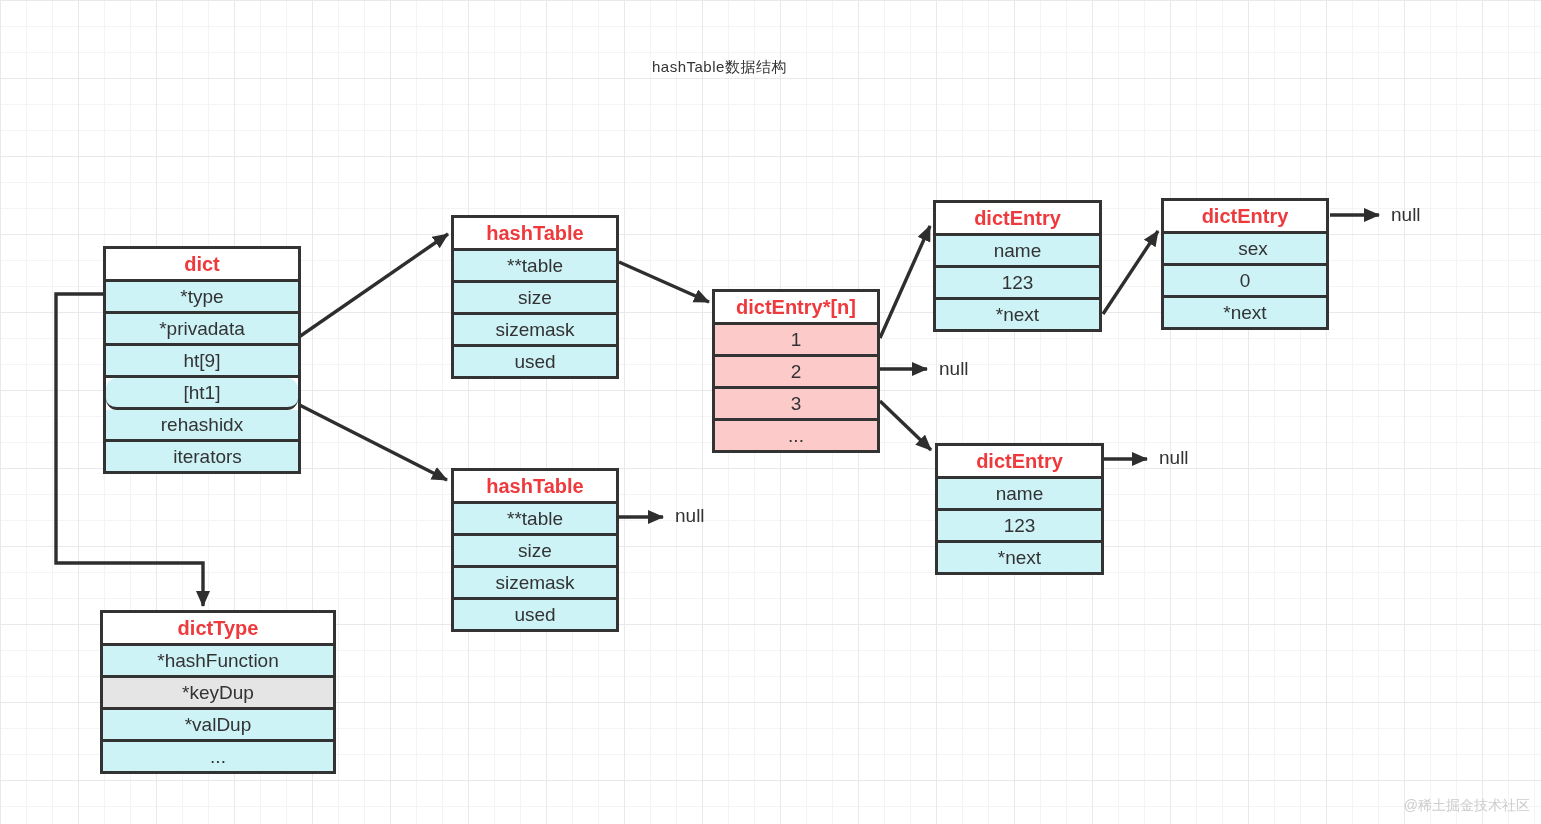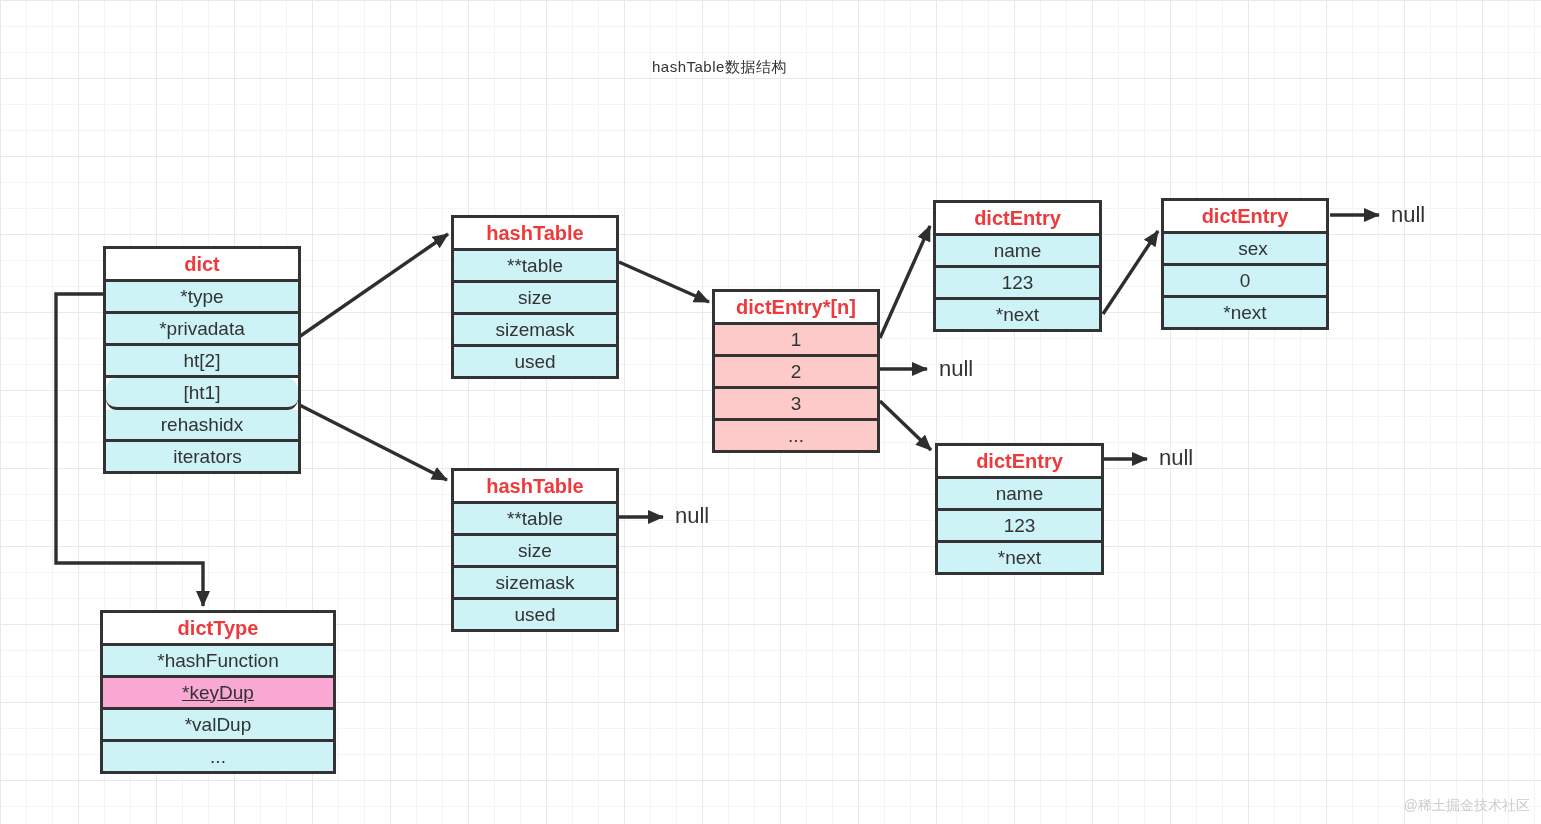--- a/index.html
+++ b/index.html
@@ -44,21 +44,21 @@
     border-bottom: 3px solid var(--border);
     display: flex; align-items: center; justify-content: center;
     font-size: 19px;
     color: var(--text);
     white-space: nowrap;
   }
   .struct-row:last-child { border-bottom: none; }
   .null-label {
     position: absolute;
     transform: translateY(-54%);
-    font-size: 22px;
+    font-size: 19px;
     color: var(--text);
     white-space: nowrap;
   }
   #arrow-layer {
     position: absolute; left: 0; top: 0;
     pointer-events: none;
   }
   #arrow-layer polyline {
     fill: none;
     stroke: var(--arrow);
@@ -95,21 +95,21 @@
     <polyline points="1330,215 1379,215" marker-end="url(#ah)"></polyline>
     <polyline points="1104,459 1147,459" marker-end="url(#ah)"></polyline>
     <polyline points="619,517 663,517" marker-end="url(#ah)"></polyline>
   </svg>
 
 <div id="boxes-layer">
     <div class="struct-box" style="left: 103px; top: 246px; width: 198px;">
       <div class="struct-title">dict</div>
       <div class="struct-row" style="background: rgb(205, 243, 247);">*type</div>
       <div class="struct-row" style="background: rgb(205, 243, 247);">*privadata</div>
-      <div class="struct-row" style="background: rgb(205, 243, 247);">ht[2]</div>
+      <div class="struct-row" style="background: rgb(205, 243, 247);">ht[9]</div>
       <div class="struct-row" style="background: rgb(205, 243, 247); border-radius: 11px;">[ht1]</div>
       <div class="struct-row" style="background: rgb(205, 243, 247);">rehashidx</div>
       <div class="struct-row" style="background: rgb(205, 243, 247); padding-left: 11px;">iterators</div>
     </div>
     <div class="struct-box" style="left: 451px; top: 215px; width: 168px;">
       <div class="struct-title">hashTable</div>
       <div class="struct-row" style="background: rgb(205, 243, 247);">**table</div>
       <div class="struct-row" style="background: rgb(205, 243, 247);">size</div>
       <div class="struct-row" style="background: rgb(205, 243, 247);">sizemask</div>
       <div class="struct-row" style="background: rgb(205, 243, 247);">used</div>
@@ -142,21 +142,21 @@
     <div class="struct-box" style="left: 451px; top: 468px; width: 168px;">
       <div class="struct-title">hashTable</div>
       <div class="struct-row" style="background: rgb(205, 243, 247);">**table</div>
       <div class="struct-row" style="background: rgb(205, 243, 247);">size</div>
       <div class="struct-row" style="background: rgb(205, 243, 247);">sizemask</div>
       <div class="struct-row" style="background: rgb(205, 243, 247);">used</div>
     </div>
     <div class="struct-box" style="left: 100px; top: 610px; width: 236px;">
       <div class="struct-title">dictType</div>
       <div class="struct-row" style="background: rgb(205, 243, 247);">*hashFunction</div>
-      <div class="struct-row" style="background: #f9a8d4; text-decoration: underline;">*keyDup</div>
+      <div class="struct-row" style="background: #e5e5e5;">*keyDup</div>
       <div class="struct-row" style="background: rgb(205, 243, 247);">*valDup</div>
       <div class="struct-row" style="background: rgb(205, 243, 247);">...</div>
     </div>
   </div>
 
 <div class="watermark">@稀土掘金技术社区</div>
 
 <span class="null-label" style="left: 939px; top: 370px;">null</span>
 <span class="null-label" style="left: 1391px; top: 216px;">null</span>
 <span class="null-label" style="left: 1159px; top: 459px;">null</span>

